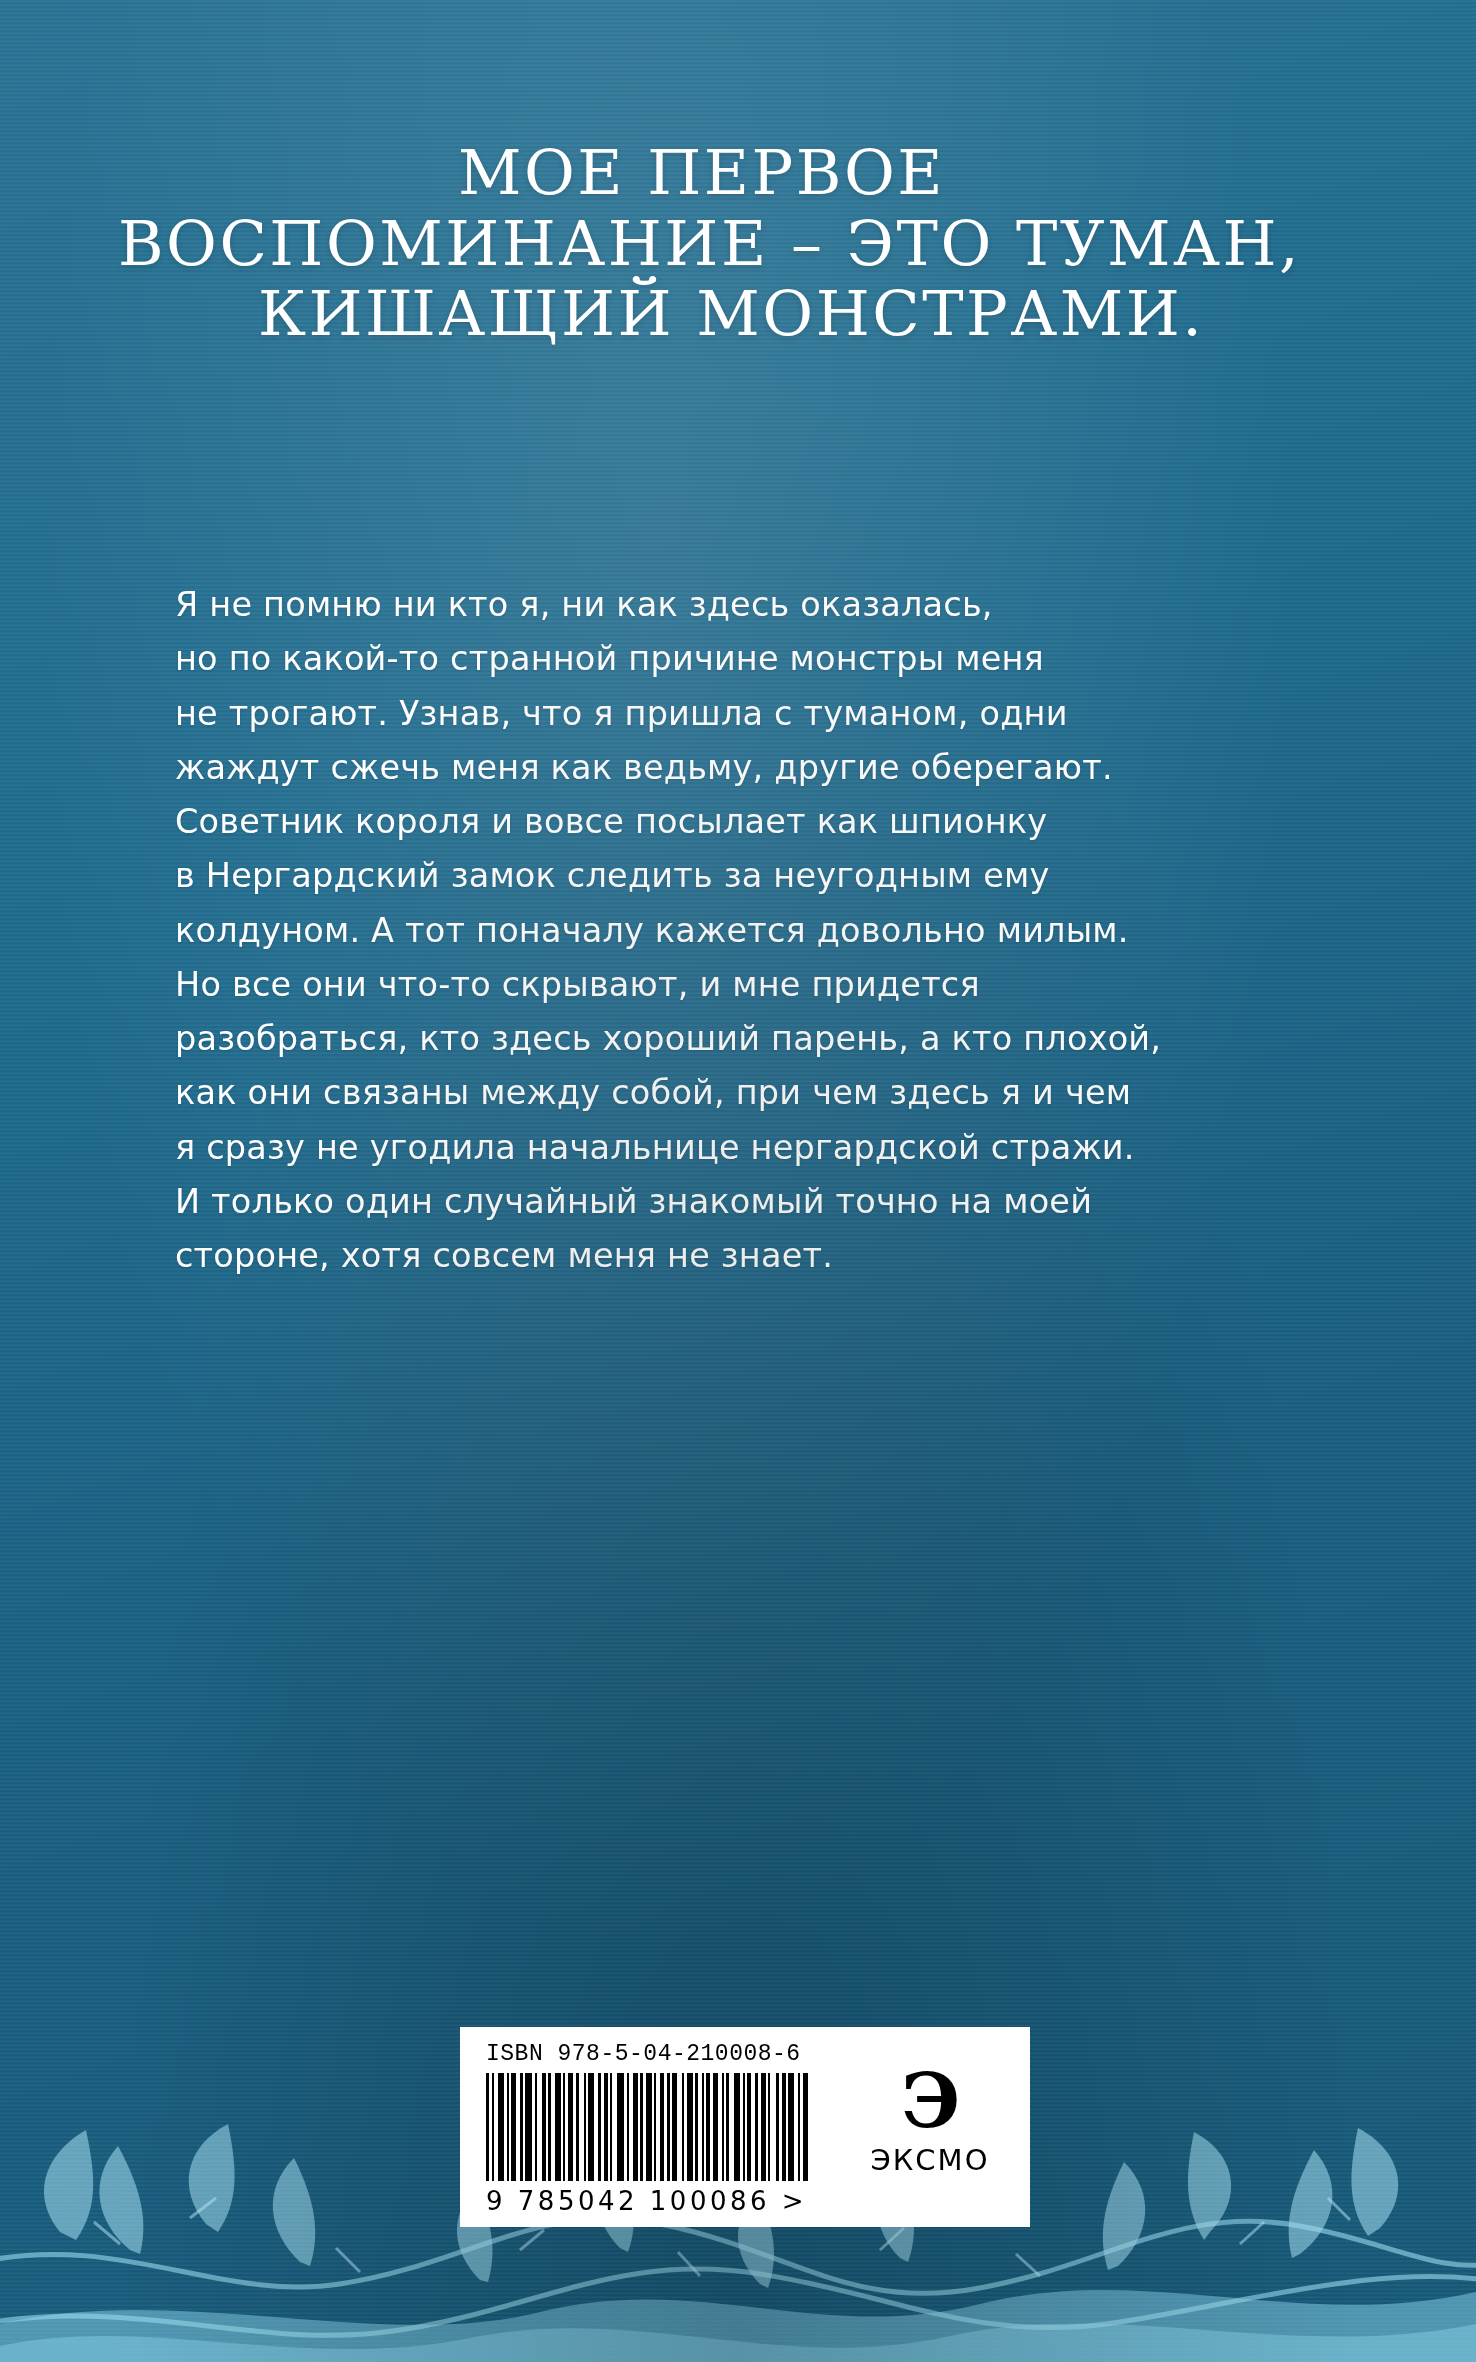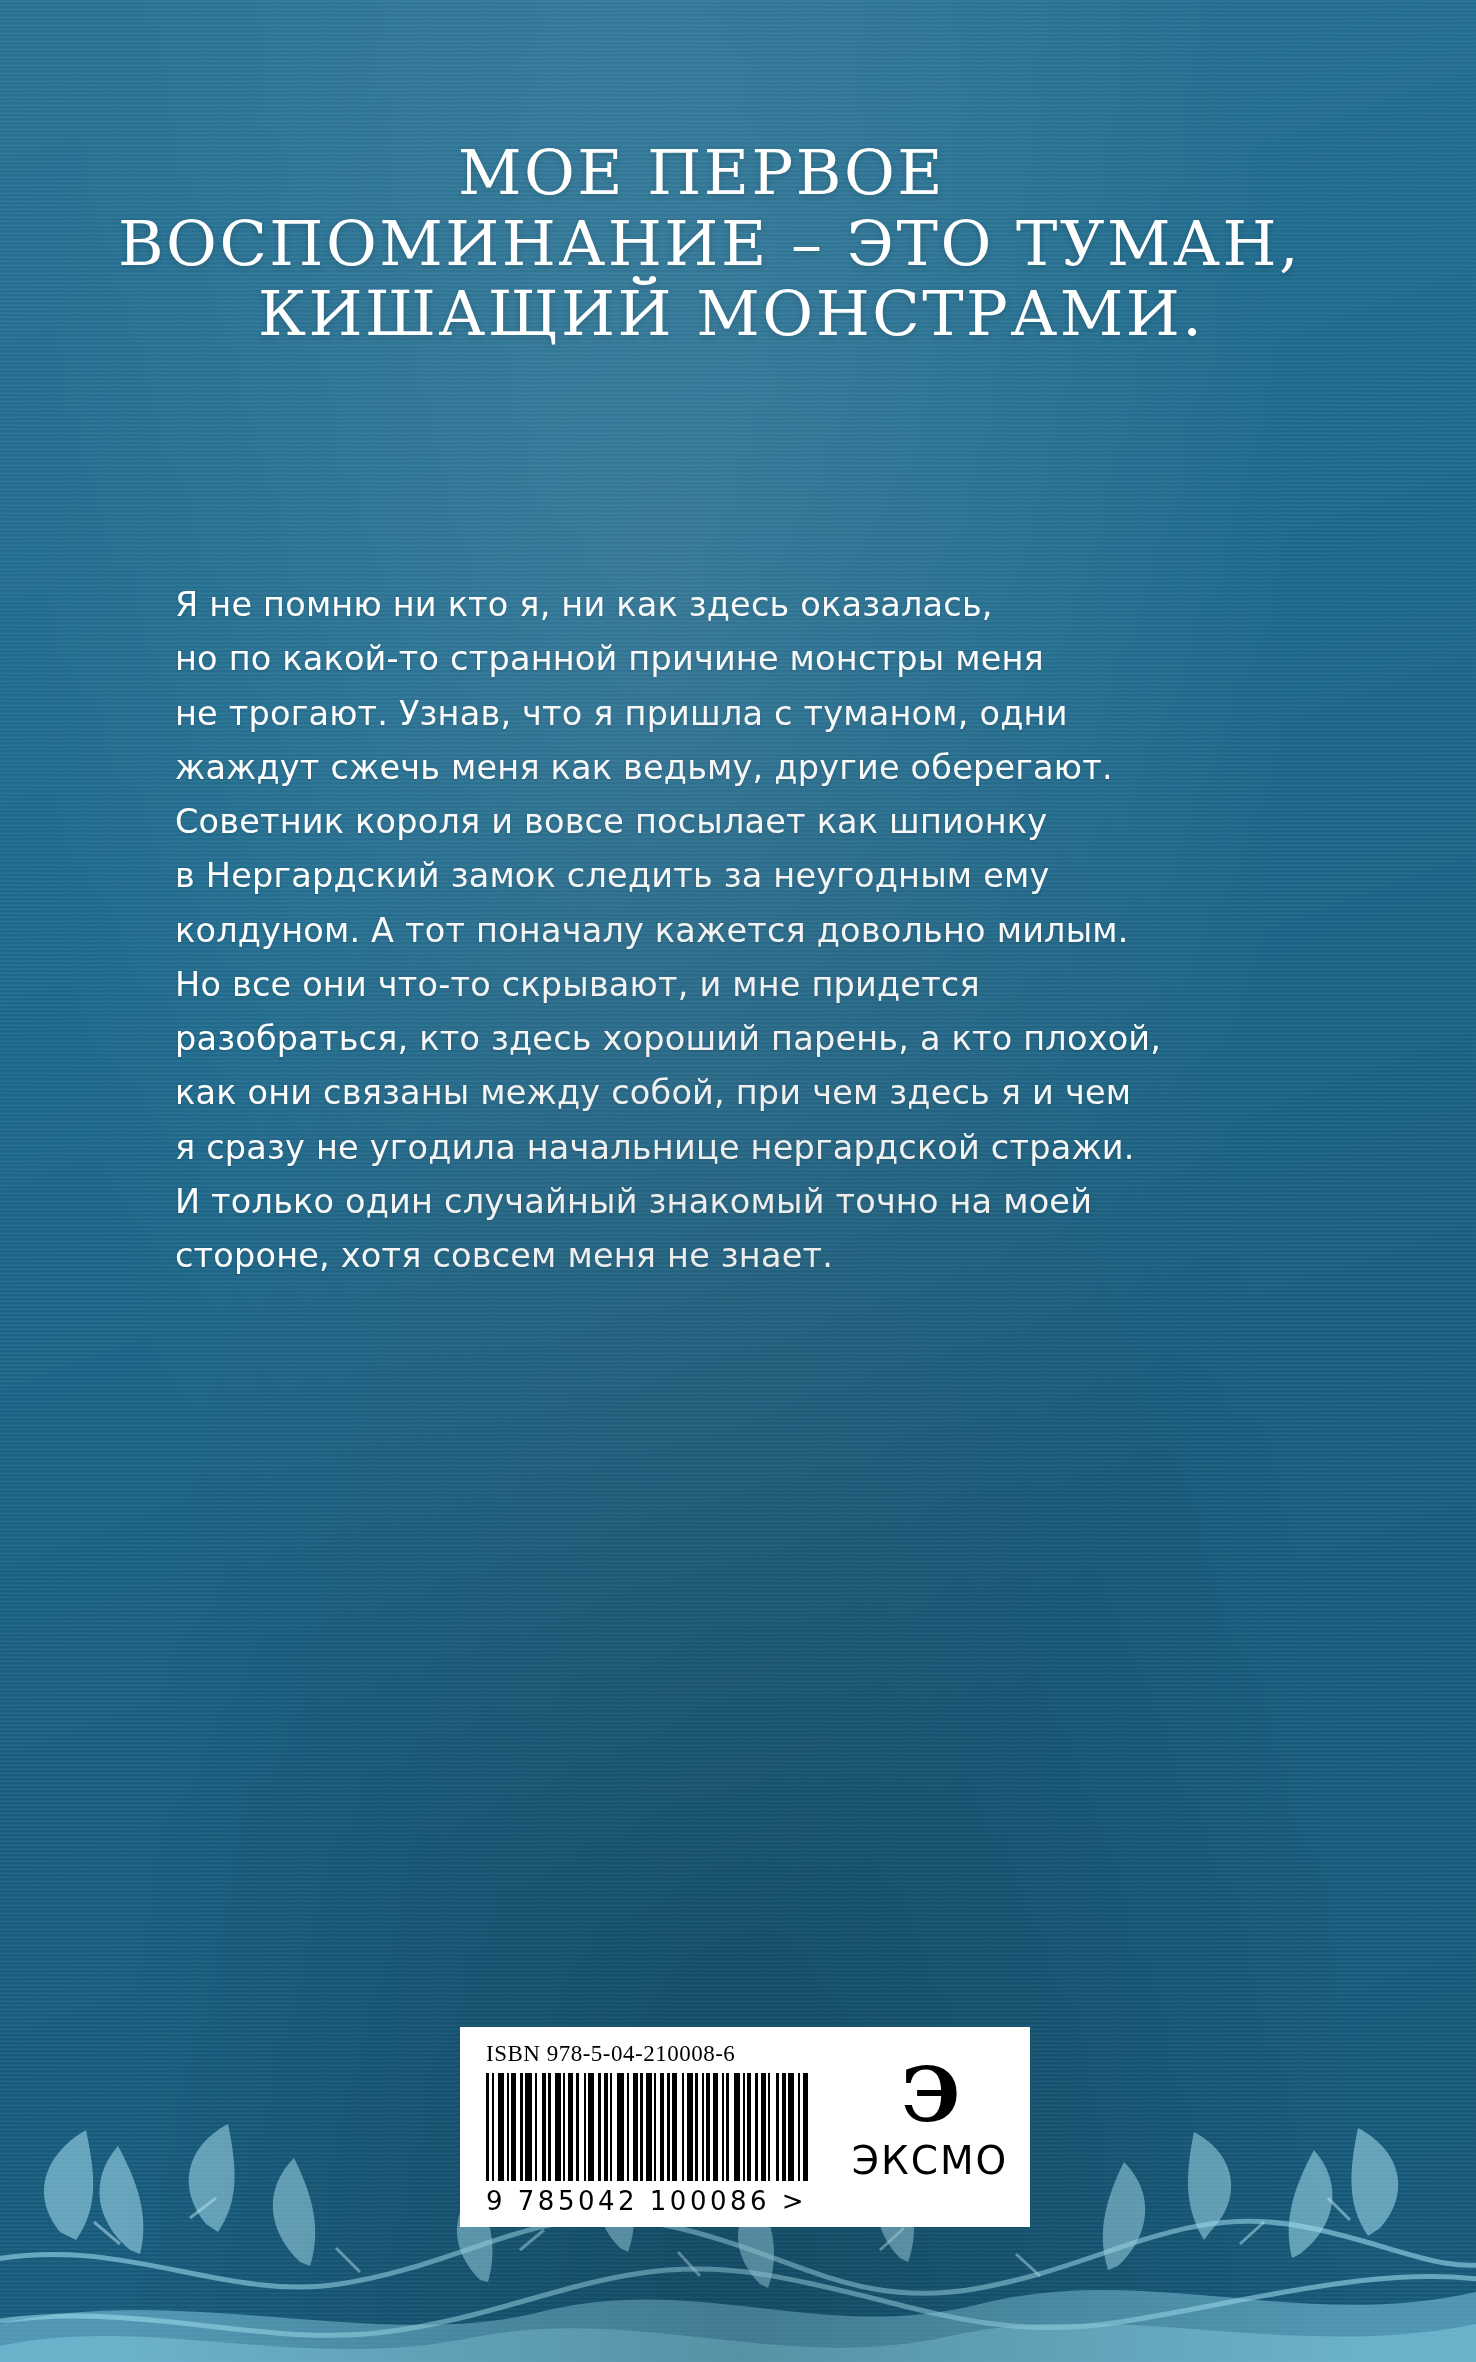--- a/index.html
+++ b/index.html
@@ -96,21 +96,21 @@
   .barcode-left {
     width: 370px;
     padding: 14px 0 10px 26px;
     box-sizing: border-box;
     display: flex;
     flex-direction: column;
   }
   .isbn-text {
     color: #000;
     font-size: 23px;
-    font-family: Liberation Serif, serif;
+    font-family: Liberation Mono, monospace;
     letter-spacing: 0.5px;
     margin-bottom: 6px;
     white-space: nowrap;
   }
   .bars {
     height: 108px;
     width: 330px;
     display: flex;
     align-items: flex-end;
     gap: 0;
@@ -141,21 +141,21 @@
     font-family: "DejaVu Serif", serif;
     font-size: 74px;
     line-height: 0.82;
     color: #000;
     font-weight: 700;
     letter-spacing: -2px;
   }
   .publisher-name {
     margin-top: 12px;
     font-family: "DejaVu Sans", sans-serif;
-    font-size: 39px;
+    font-size: 29px;
     letter-spacing: 2px;
     color: #000;
     font-weight: 400;
   }
 </style>
 </head>
 <body>
 
 <div class="cover">
 

